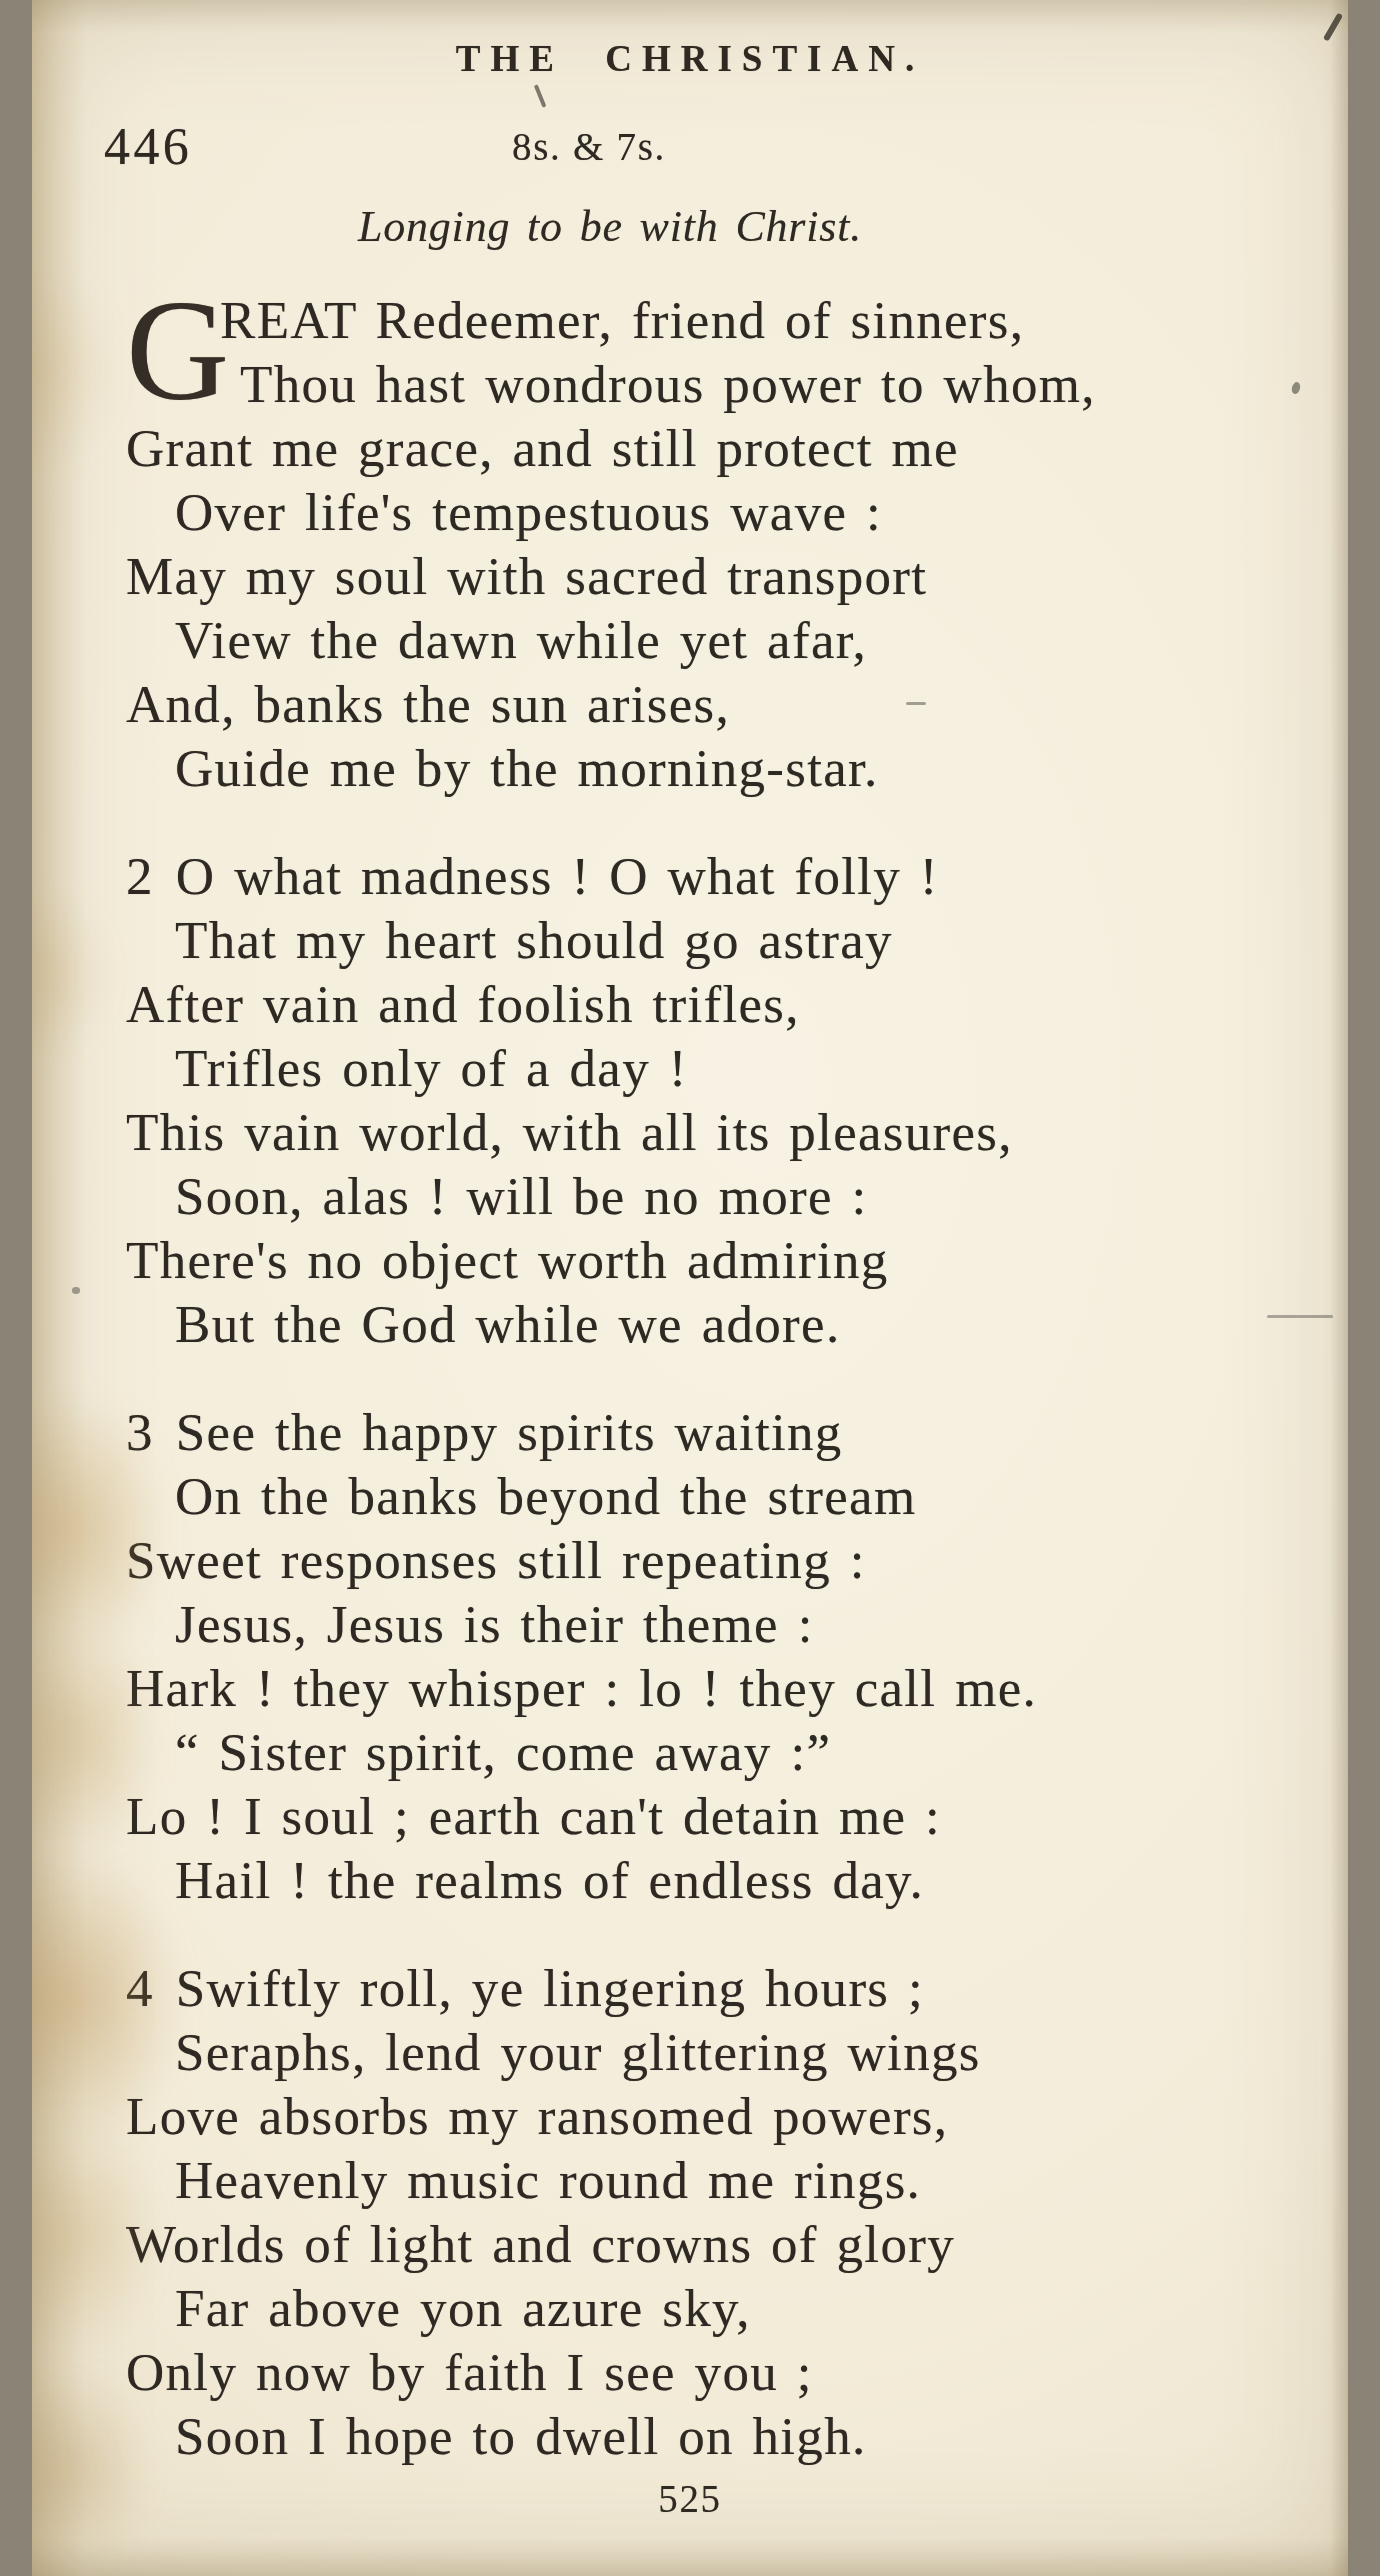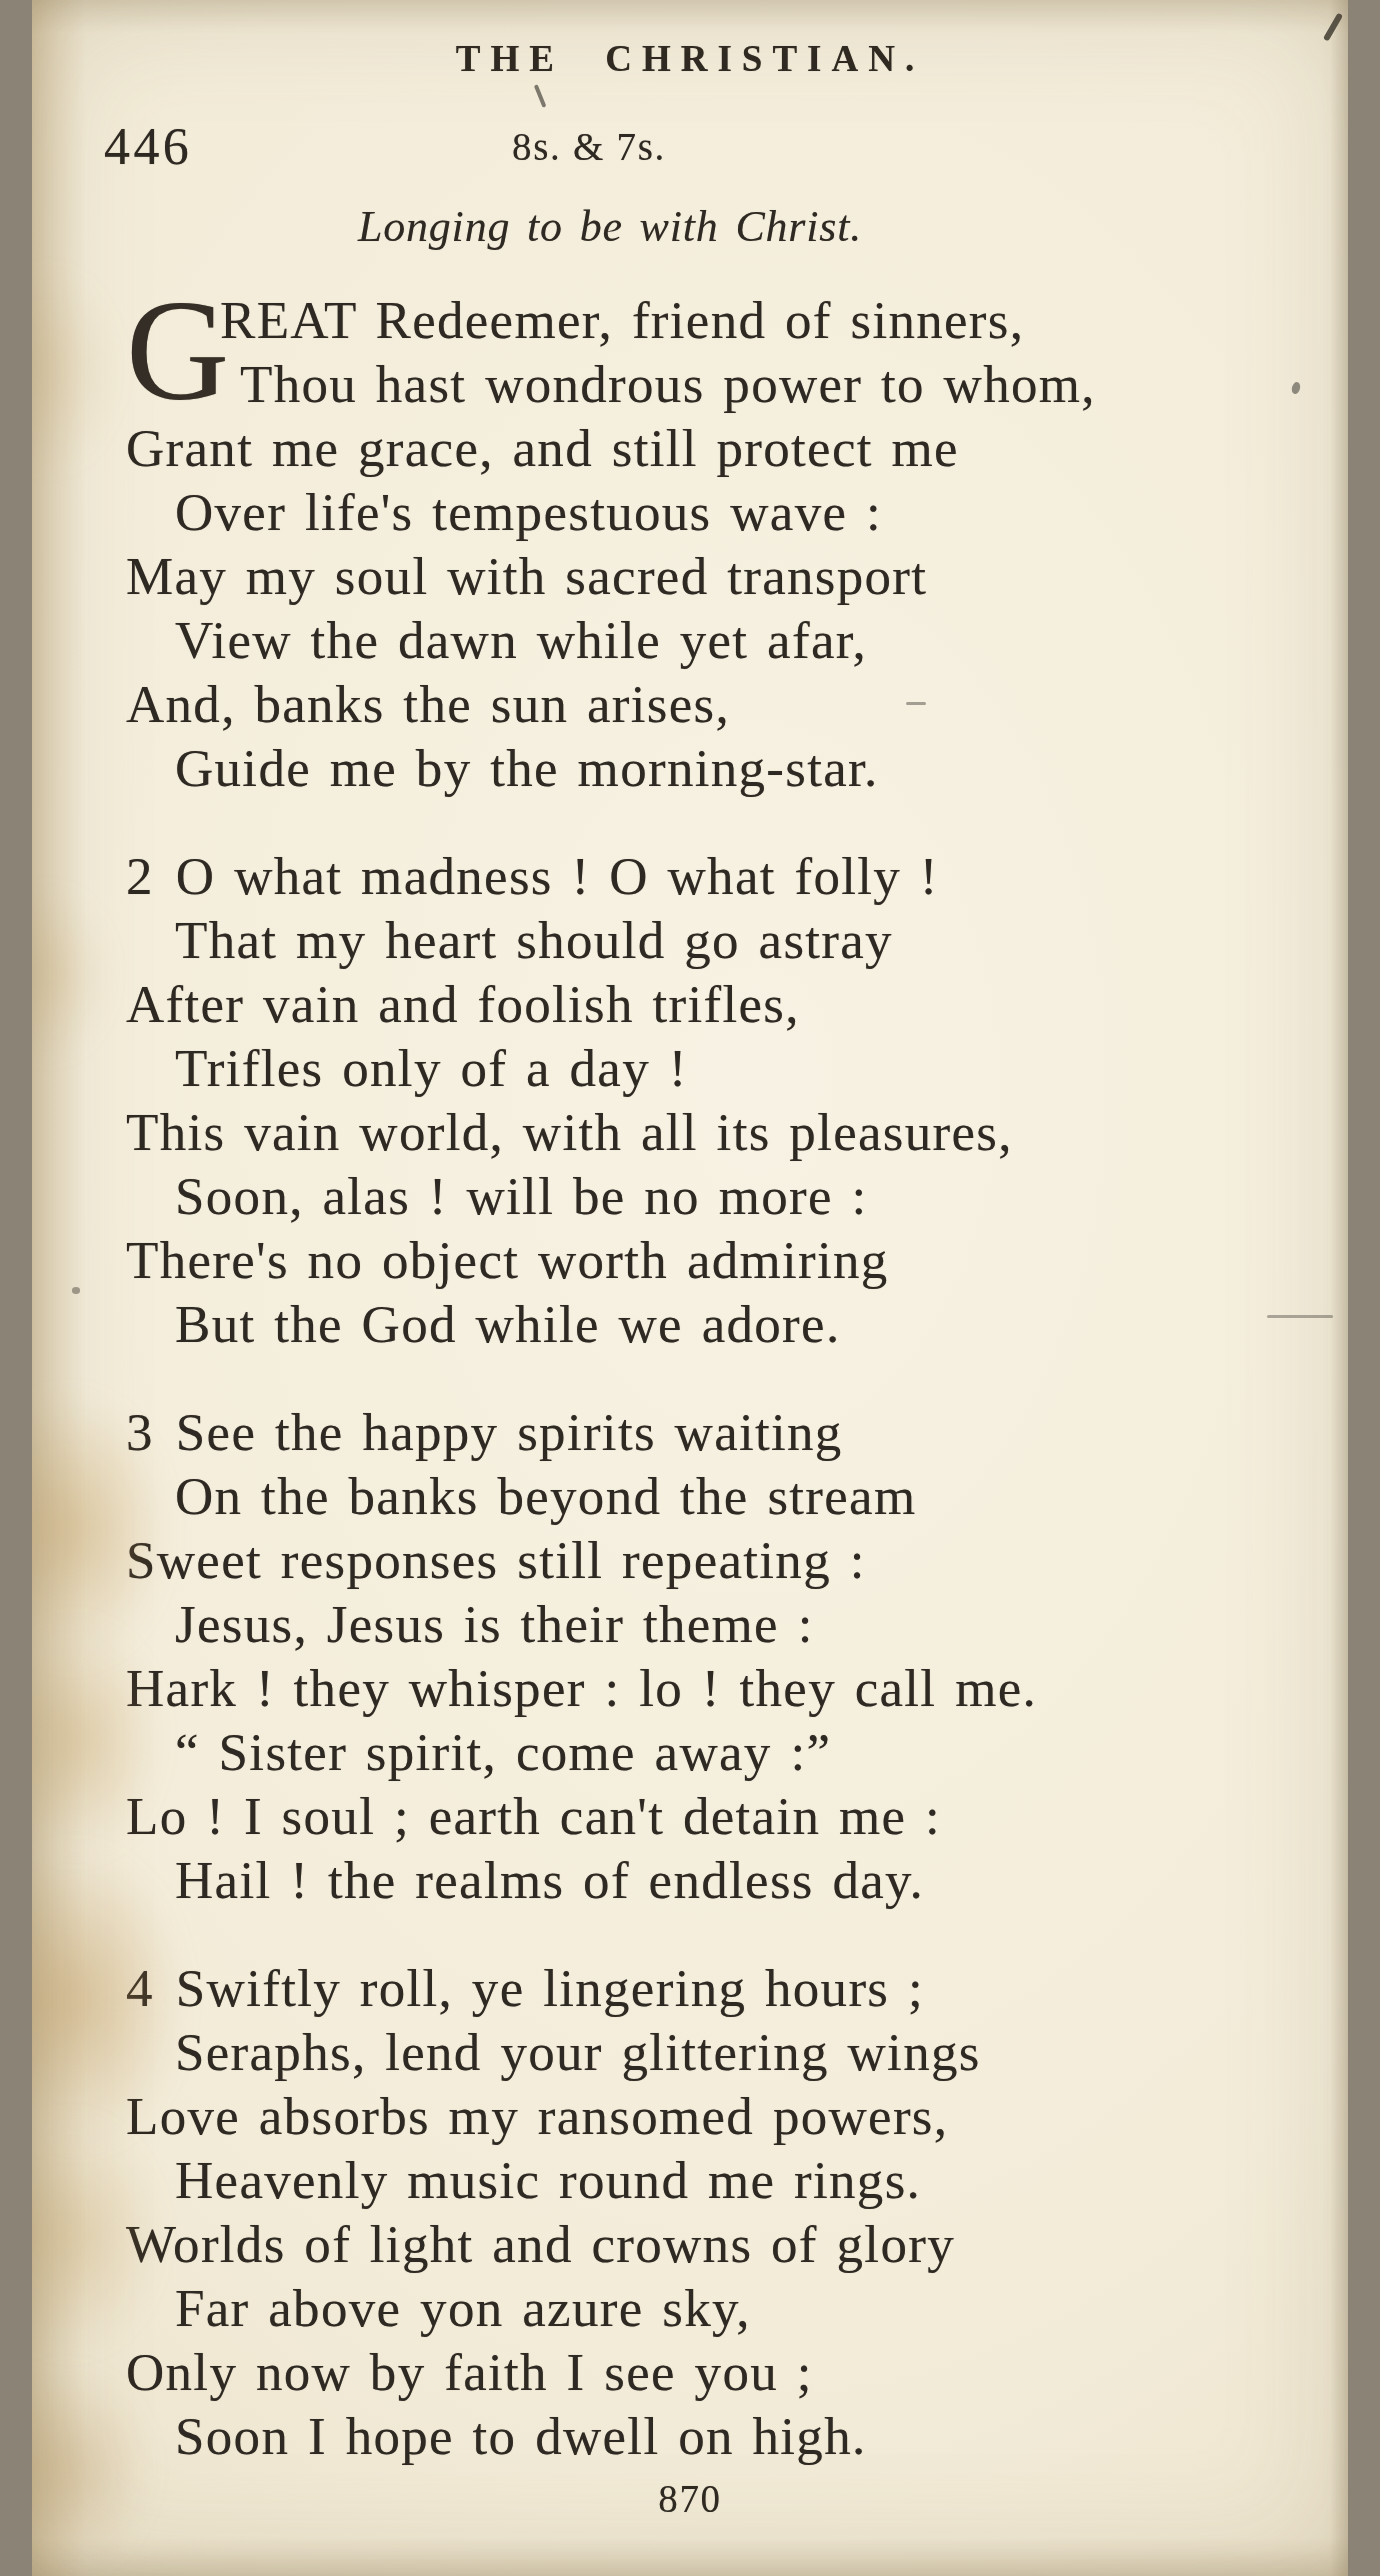--- a/index.html
+++ b/index.html
@@ -232,16 +232,16 @@
       <div class="line">Love absorbs my ransomed powers,</div>
       <div class="line indent">Heavenly music round me rings.</div>
       <div class="line">Worlds of light and crowns of glory</div>
       <div class="line indent">Far above yon azure sky,</div>
       <div class="line">Only now by faith I see you ;</div>
       <div class="line indent">Soon I hope to dwell on high.</div>
     </section>
 
   </div>
 
-  <div class="page-number">870</div>
+  <div class="page-number">525</div>
 
 </div>
 
 
 </body></html>

